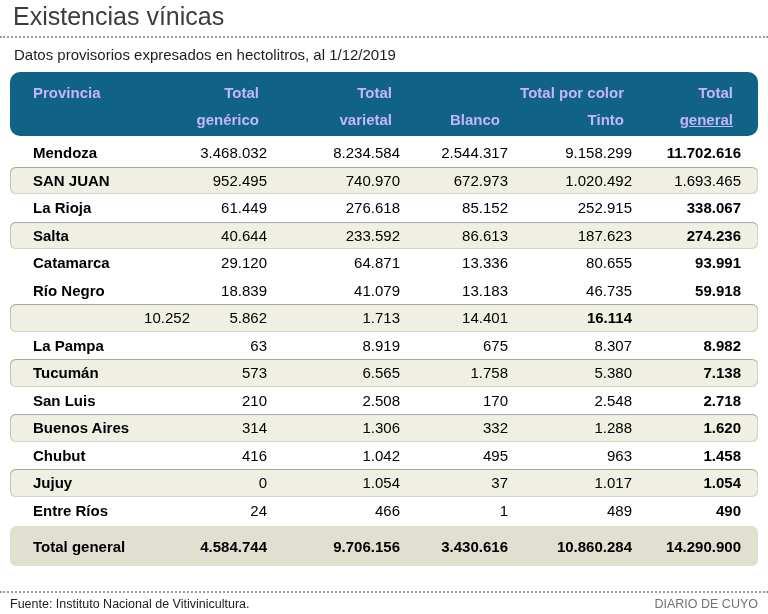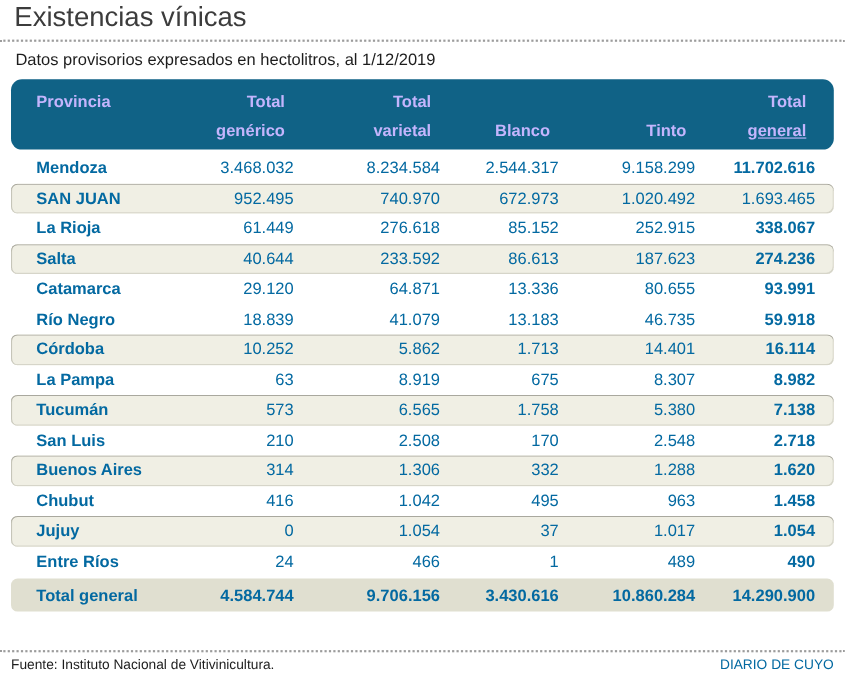--- a/index.html
+++ b/index.html
@@ -33,49 +33,50 @@
   .h-g1 { grid-row:1; grid-column:2; } .h-g2 { grid-row:2; grid-column:2; }
   .h-v1 { grid-row:1; grid-column:3; } .h-v2 { grid-row:2; grid-column:3; }
   .h-pc { grid-row:1; grid-column:4 / 6; }
   .h-b  { grid-row:2; grid-column:4; }
   .h-t  { grid-row:2; grid-column:5; }
   .h-tg1 { grid-row:1; grid-column:6; } .h-tg2 { grid-row:2; grid-column:6;text-decoration:underline; }
 
   .tbody { position:absolute; left:10px; top:139px; width:748px; }
   .row {
     width:748px; height:27.5px; padding-right:17px; box-sizing:border-box;
-    align-items:center; font-size:15px; color:#0369a1;
+    align-items:center; font-size:15px; color:#000000;
   }
   .row .name { font-weight:bold; padding-left:23px; white-space:nowrap; }
   .row .num { text-align:right; white-space:nowrap; }
   .row .num.last { font-weight:bold; }
   .row.alt {
     background:#f0efe4; border-radius:6px;
     box-shadow: inset 0 1px 0 #a9a89e, inset -1px -1px 0 #d6d5c9, inset 1px 0 0 #c6c5b9;
   }
   .row.strong .num { font-weight:normal; }
   .row.total {
-    height:30px; margin-top:2px; background:#e0dfd0; border-radius:6px; box-shadow:none;
+    height:40px; margin-top:2px; background:#e0dfd0; border-radius:6px; box-shadow:none;
   }
   .row.total .num, .row.total .name { font-weight:bold; }
 
   .footer-source { position:absolute; left:10px; top:597px; font-size:12.5px; color:#1d1d1d; }
-  .footer-credit { position:absolute; right:10px; top:597px; font-size:12.5px; color:#0369a1; }
+  .footer-credit { position:absolute; right:10px; top:597px; font-size:12.5px; color:#737373; }
 </style>
 </head>
 <body>
 
 <div class="title">Existencias vínicas</div>
 <div class="rule rule-top"></div>
 <div class="subtitle">Datos provisorios expresados en hectolitros, al 1/12/2019</div>
 
 <div class="thead grid6">
   <div class="h h-prov">Provincia</div>
   <div class="h h-g1">Total</div>
   <div class="h h-v1">Total</div>
+  <div class="h h-pc">Total por color</div>
   <div class="h h-tg1">Total</div>
   <div class="h h-v2">varietal</div>
   <div class="h h-g2">genérico</div>
   <div class="h h-b">Blanco</div>
   <div class="h h-t">Tinto</div>
   <div class="h h-tg2">general</div>
 </div>
 
 <div class="tbody">
 
@@ -128,21 +129,20 @@
   <div class="row grid6">
     <div class="name">Río Negro</div>
     <div class="num">18.839</div>
     <div class="num">41.079</div>
     <div class="num">13.183</div>
     <div class="num">46.735</div>
     <div class="num last">59.918</div>
   </div>
 
   <div class="row grid6 alt">
-    <div class="name">Córdoba</div>
     <div class="num">10.252</div>
     <div class="num">5.862</div>
     <div class="num">1.713</div>
     <div class="num">14.401</div>
     <div class="num last">16.114</div>
   </div>
 
   <div class="row grid6">
     <div class="name">La Pampa</div>
     <div class="num">63</div>

